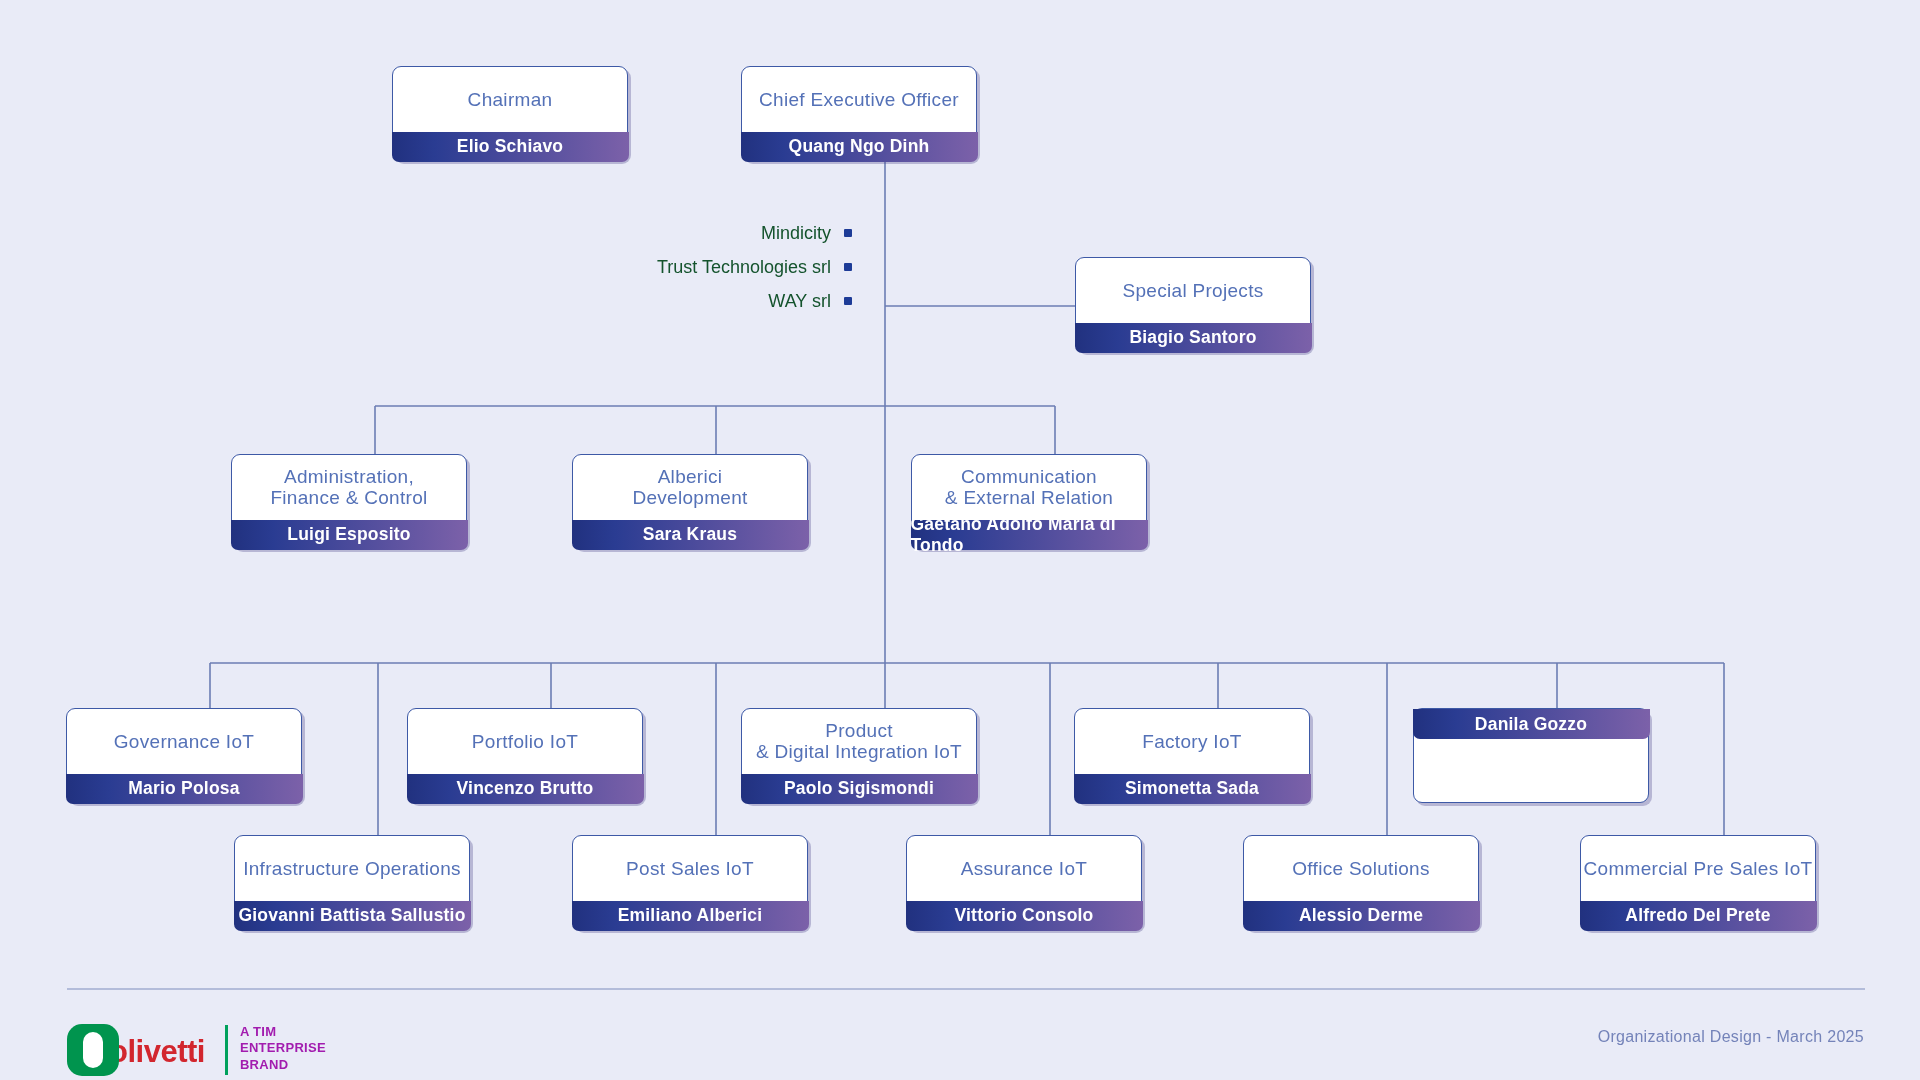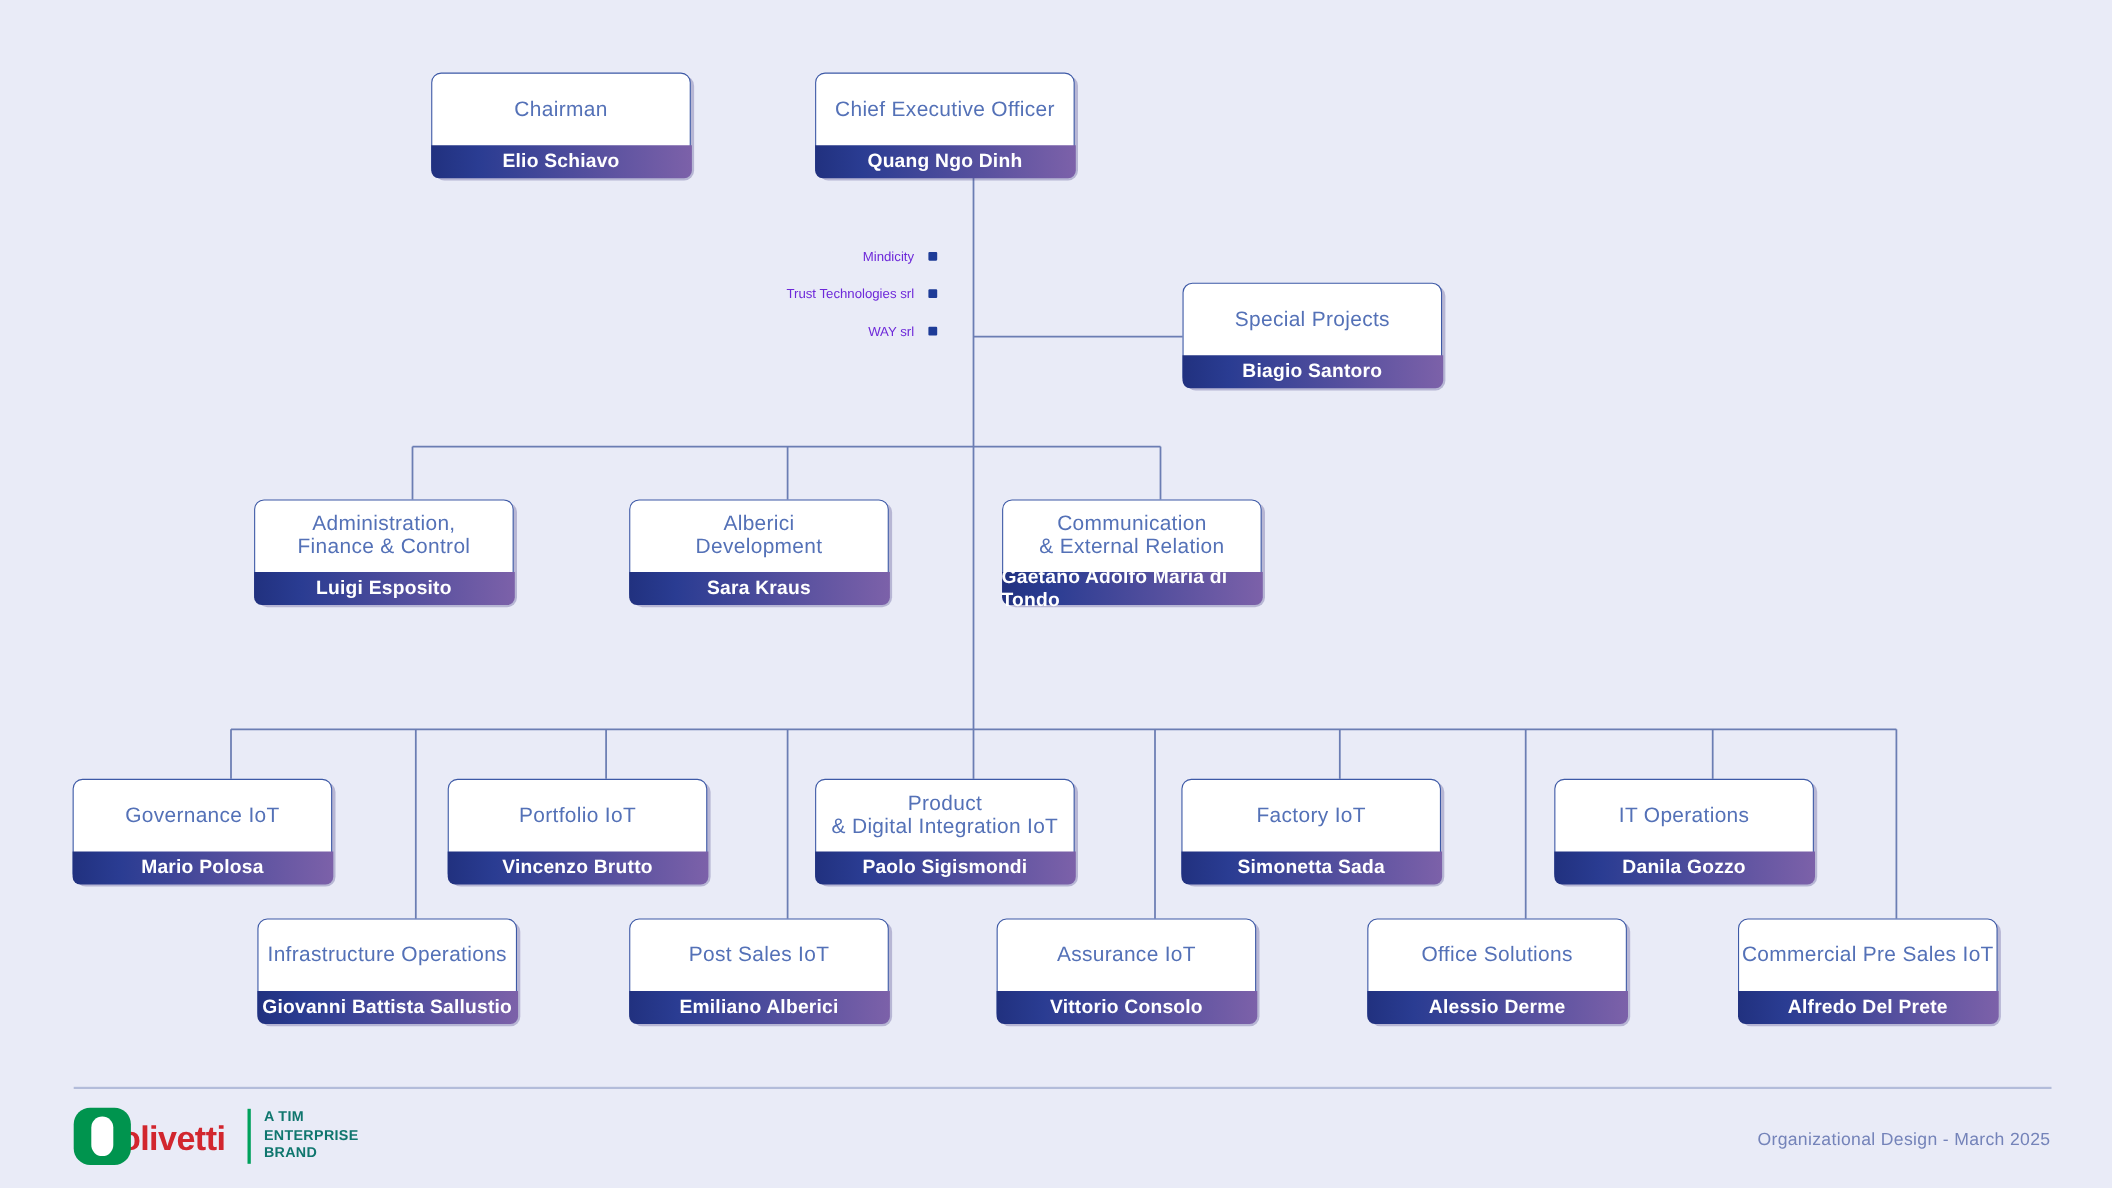--- a/index.html
+++ b/index.html
@@ -19,30 +19,30 @@
     color:#5471B7;font-size:19px;line-height:1.12;white-space:pre-line;letter-spacing:.3px;
   }
   .card-name{
     height:30px;flex:0 0 30px;display:flex;align-items:center;justify-content:center;
     color:#ffffff;font-weight:bold;font-size:17.5px;letter-spacing:.2px;
     background:linear-gradient(90deg,#21317F 0%,#2A3C92 18%,#7C61A9 100%);
     border-radius:0 0 7px 7px;margin:0 -1.5px -1.5px -1.5px;
   }
   .sub{
     position:absolute;right:1068px;height:20px;display:flex;align-items:center;gap:13px;
-    color:#6d28d9;font-size:12px;
+    color:#14532d;font-size:18px;
   }
   .sub .sq{width:8px;height:8px;background:#1D3B97;border-radius:1px;flex:0 0 auto;}
   .footer-rule{position:absolute;left:67px;top:988px;width:1798px;height:2px;background:#B3BCDA;}
   .logo{position:absolute;left:67px;top:1007px;display:flex;align-items:flex-end;}
   .logo-mark{position:relative;width:52px;height:52px;background:#00944E;border-radius:15px;flex:0 0 auto;}
   .logo-mark .oval{position:absolute;left:16px;top:8px;width:20px;height:36px;background:#ffffff;border-radius:11px;}
   .logo-word{color:#D2262E;font-weight:bold;font-size:31px;letter-spacing:-.5px;margin:0 0 6px -10px;}
   .logo-rule{width:3px;height:50px;background:#00A15C;margin:0 0 1px 20px;flex:0 0 auto;}
-  .logo-tag{margin:0 0 3px 12px;color:#0f766e;font-size:13px;font-weight:bold;line-height:1.25;white-space:pre-line;letter-spacing:.3px;}
+  .logo-tag{margin:17px 0 3px 12px;color:#a21caf;font-size:13px;font-weight:bold;line-height:1.25;white-space:pre-line;letter-spacing:.3px;}
   .caption{position:absolute;right:56px;top:1028px;color:#7483B9;font-size:16px;letter-spacing:.3px;}
 </style>
 </head>
 <body>
 
 <div class="canvas">
 
   <svg class="connectors" viewBox="0 0 1920 1080" stroke="#6B7DB3" stroke-width="1.6">
     <line x1="885" y1="161" x2="885" y2="663"></line>
     <line x1="885" y1="306" x2="1075" y2="306"></line>
@@ -117,21 +117,20 @@
   <div class="card" style="left:741px;top:708px">
     <div class="card-title">Product
 &amp; Digital Integration IoT</div>
     <div class="card-name">Paolo Sigismondi</div>
   </div>
   <div class="card" style="left:1074px;top:708px">
     <div class="card-title">Factory IoT</div>
     <div class="card-name">Simonetta Sada</div>
   </div>
   <div class="card" style="left:1413px;top:708px">
-    <div class="card-title">IT Operations</div>
     <div class="card-name">Danila Gozzo</div>
   </div>
 
   <div class="card" style="left:234px;top:835px">
     <div class="card-title">Infrastructure Operations</div>
     <div class="card-name">Giovanni Battista Sallustio</div>
   </div>
   <div class="card" style="left:572px;top:835px">
     <div class="card-title">Post Sales IoT</div>
     <div class="card-name">Emiliano Alberici</div>

